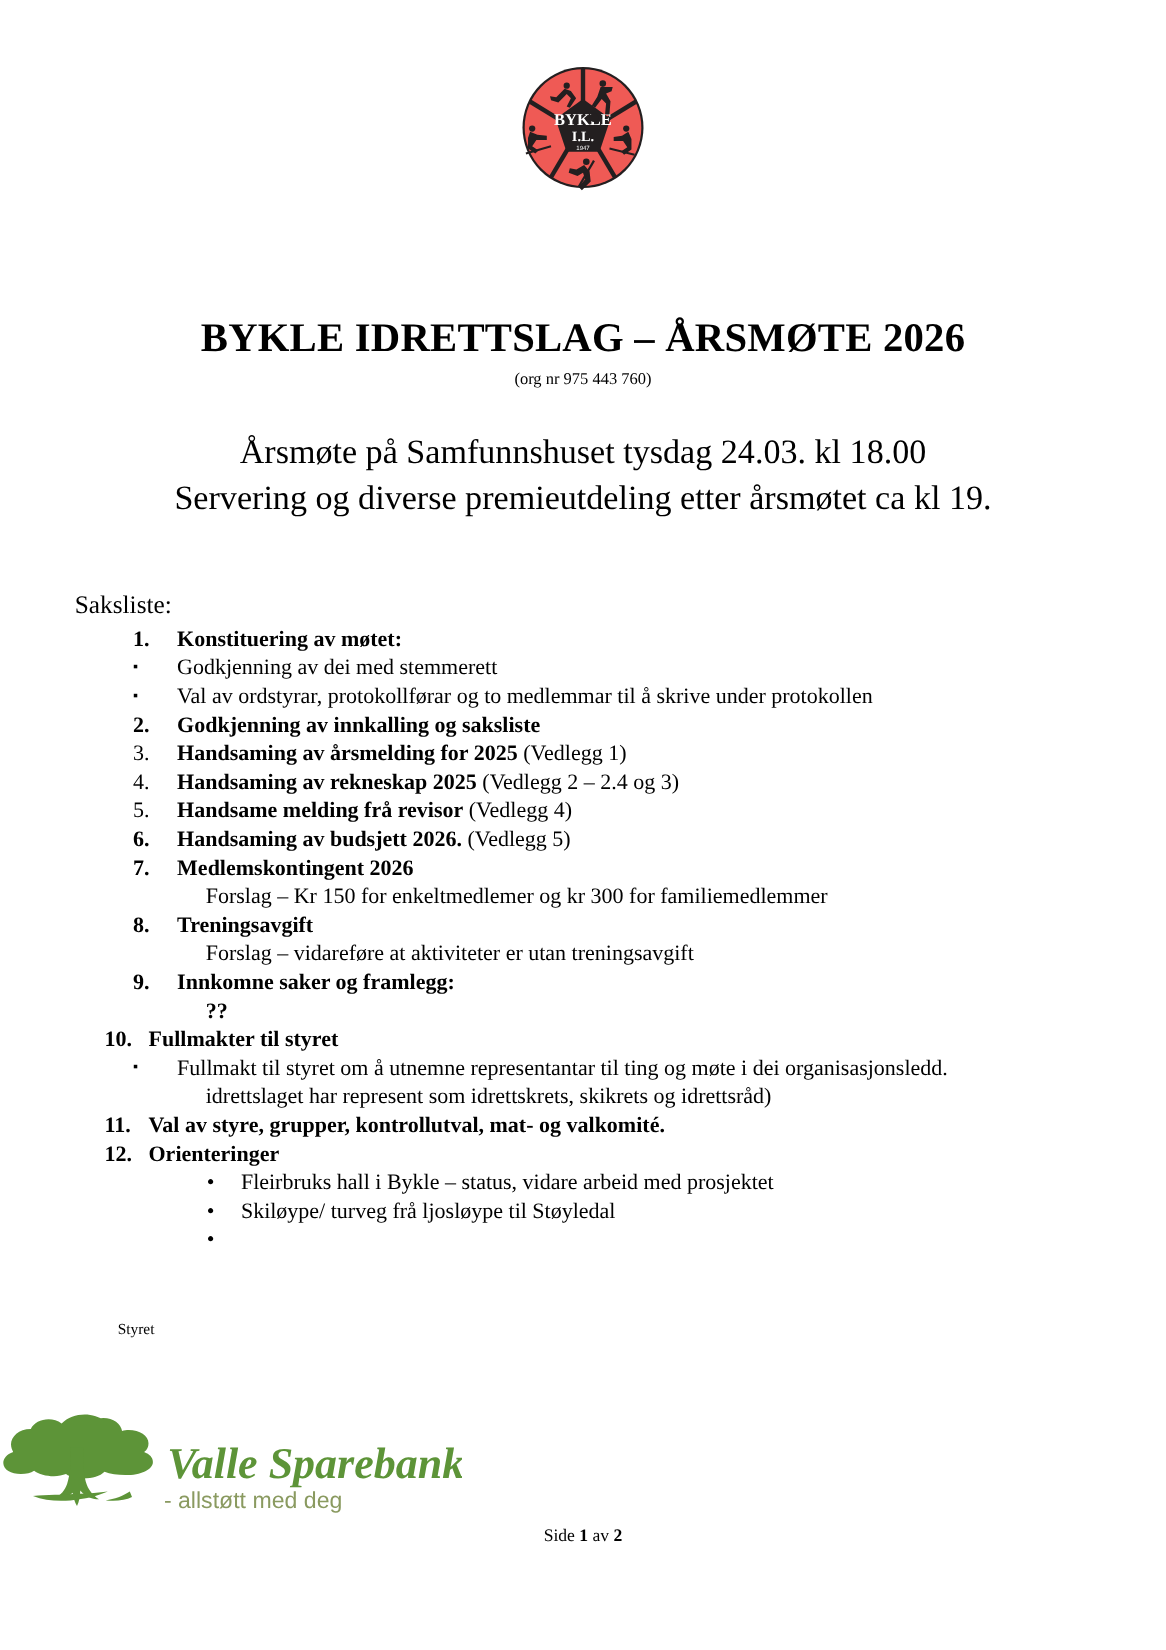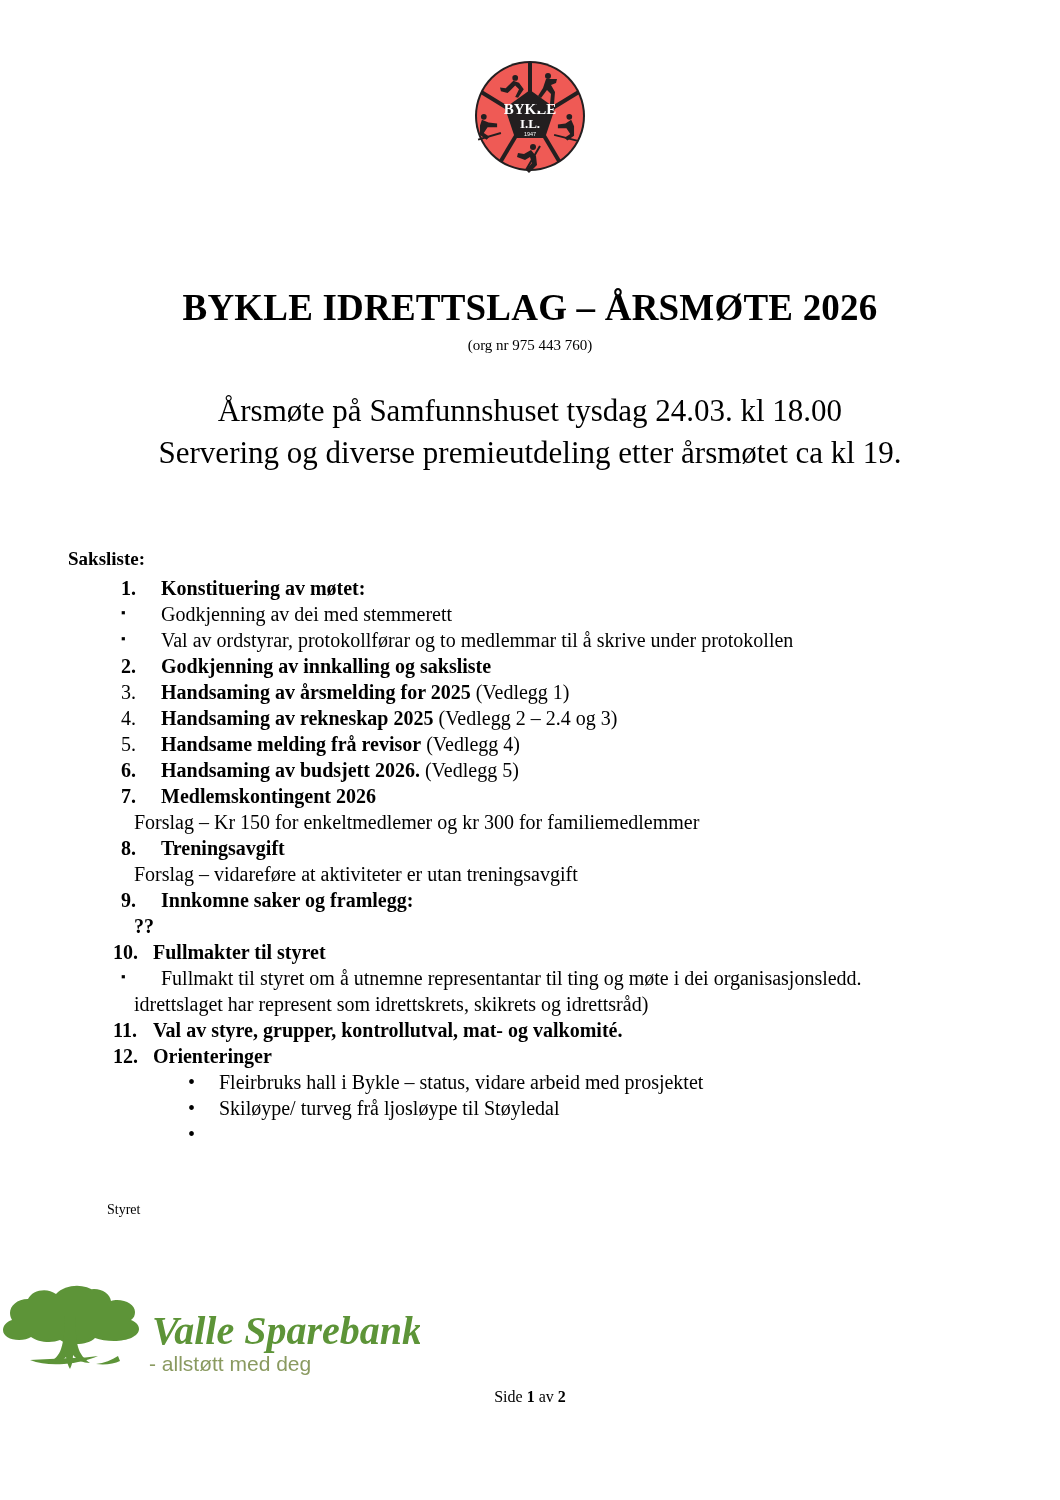--- a/index.html
+++ b/index.html
@@ -75,23 +75,23 @@
   
   .agenda {
     position: absolute;
     top: 531px;
     left: 68px;
     width: 920px;
     font-size: 20px;
     line-height: 1.30;
   }
   .agenda-heading {
-    font-weight: bold;
-    font-size: 19px;
-    margin: 16px 0 3px 0;
+    font-weight: normal;
+    font-size: 23px;
+    margin: 4px 0 3px 0;
   }
 
   .item {
     display: flex;
     align-items: flex-start;
     margin: 0;
   }
   .item .marker {
     flex: 0 0 auto;
     text-align: left;
@@ -105,34 +105,34 @@
   .num-item .marker {
     width: 40px;
     margin-left: 53px;
     font-weight: bold;
   }
   .num-item.plain-num .marker { font-weight: normal; }
   .num-item .body { font-weight: bold; }
   .num-item .body .normal { font-weight: normal; text-align: center; }
 
   
-  .num-item.wide .marker { width: 40px; margin-left: 45px; }
+  .num-item.wide .marker { width: 40px; margin-left: 27px; }
 
   
   .sq-item .marker {
     width: 40px;
     margin-left: 53px;
     font-size: 13px;
     line-height: 1.85;
   }
   .sq-item .body { font-weight: normal; }
 
   
   .sub-text {
-    margin-left: 66px;
+    margin-left: 119px;
     font-weight: normal;
   }
   .sub-text.bold { font-weight: bold; }
   .round-item {
     display: flex;
     align-items: flex-start;
   }
   .round-item .marker {
     width: 31px;
     margin-left: 120px;

